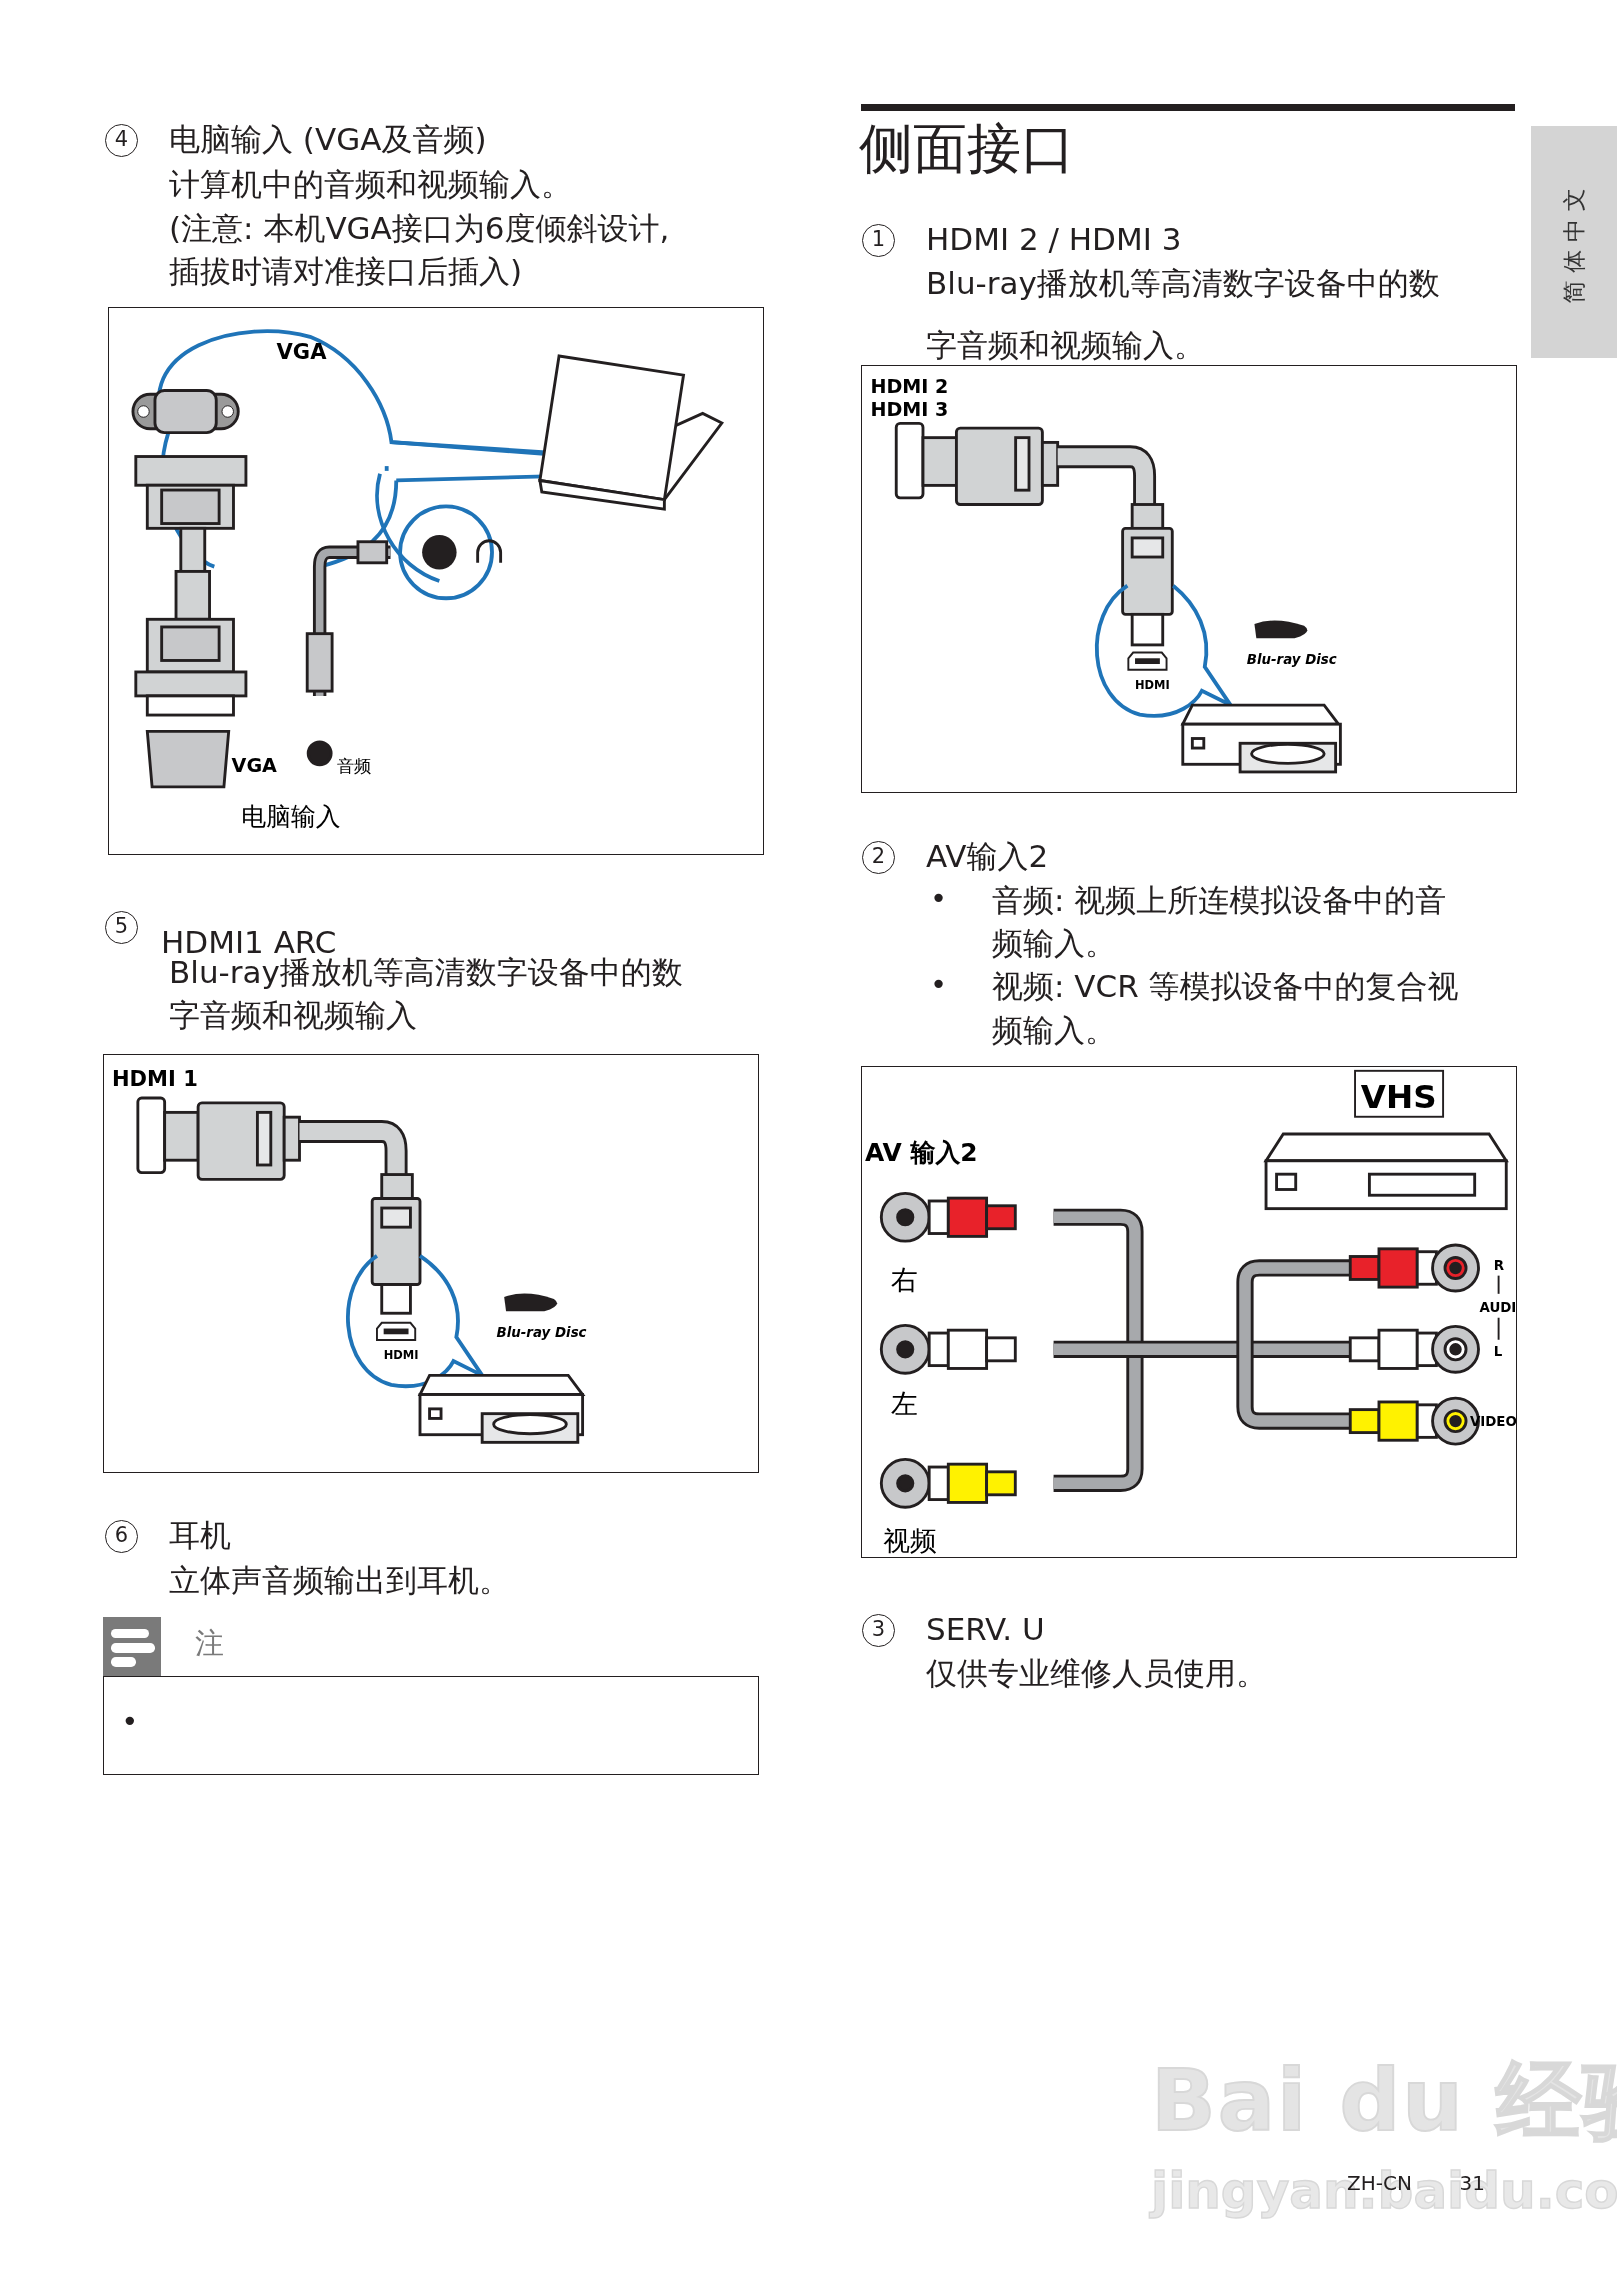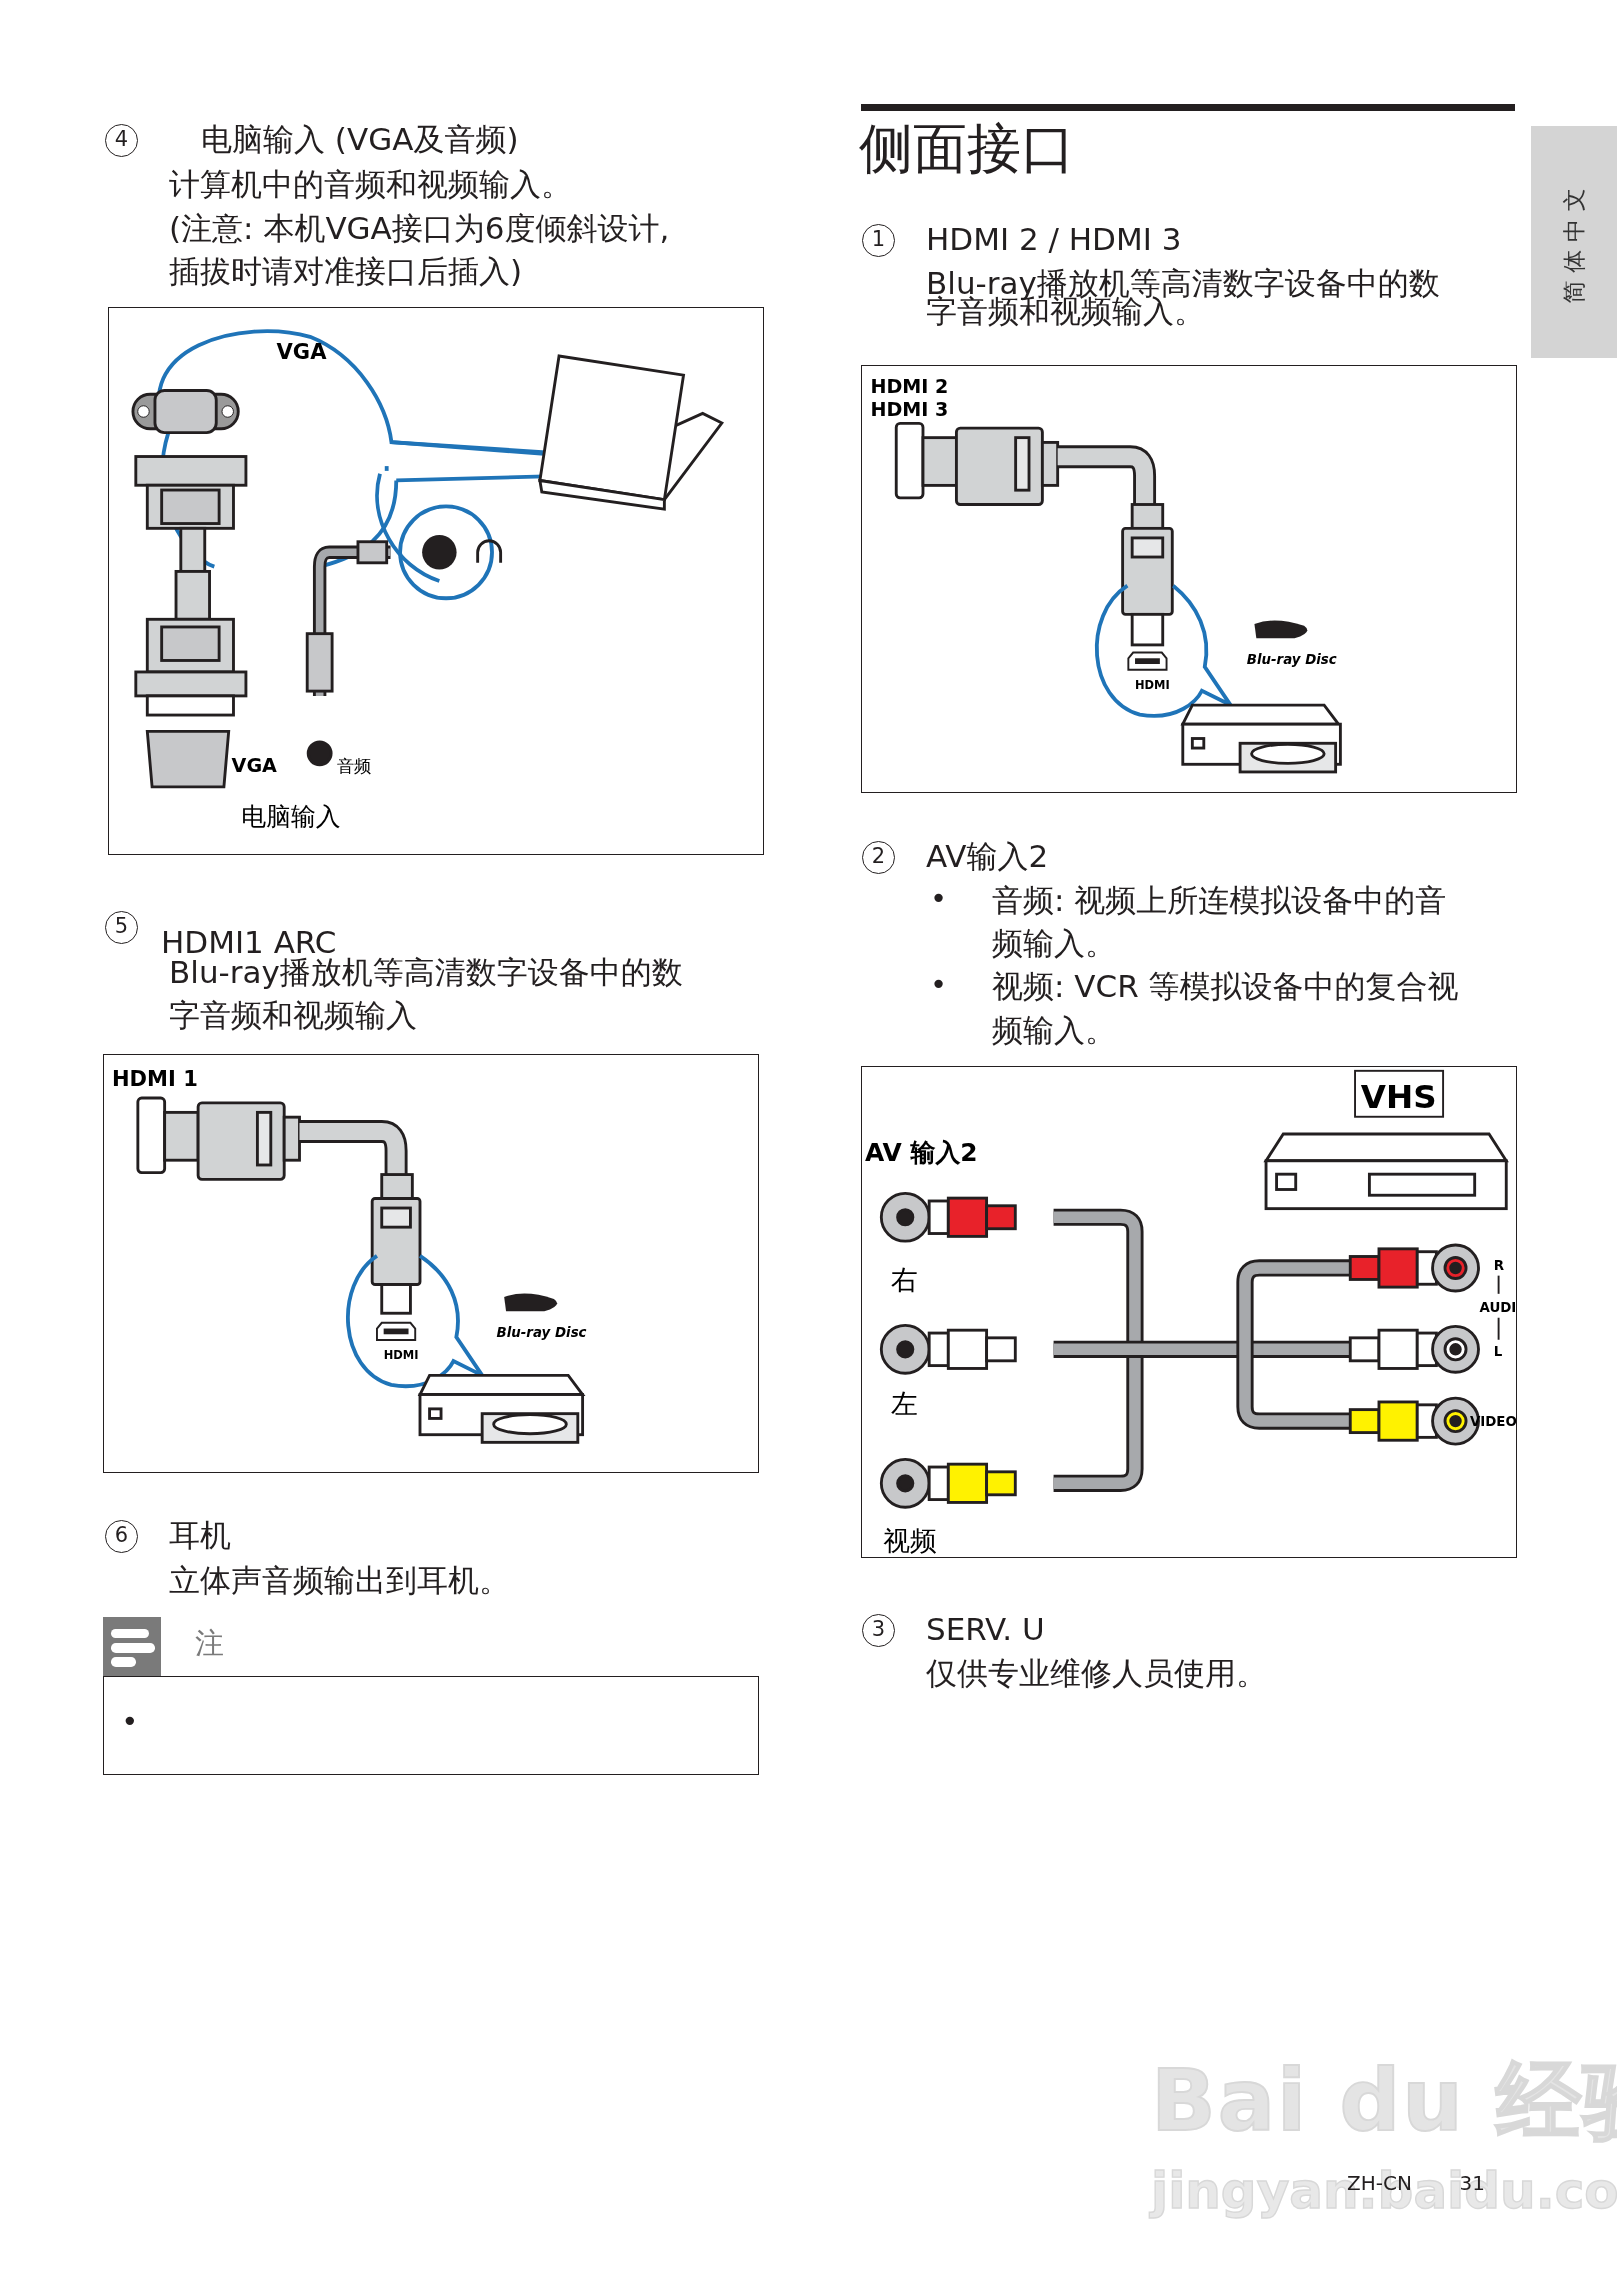--- a/index.html
+++ b/index.html
@@ -30,21 +30,21 @@
        -webkit-text-stroke:1.4px #d8d8d8;white-space:nowrap;}
 </style>
 </head>
 <body>
 
 <div class="side-tab">
   <span>简体中文</span>
 </div>
 
 <div class="num" style="left:105px;top:124px;">4</div>
-<div class="title" style="left:169px;top:120px;margin-left:32px;">电脑输入 (VGA及音频)</div>
+<div class="title" style="left:169px;top:120px;">电脑输入 (VGA及音频)</div>
 <div class="body" style="left:169px;top:163px;">计算机中的音频和视频输入。</div>
 <div class="body" style="left:169px;top:207px;">(注意: 本机VGA接口为6度倾斜设计,</div>
 <div class="body" style="left:169px;top:250px;">插拔时请对准接口后插入)</div>
 
 <div class="box" style="left:108px;top:307px;width:656px;height:548px;">
   <svg viewBox="0 0 683 570">
 
     <path d="M60 130 C20 40 140 10 210 30 C260 50 290 100 295 140 L600 160 M300 180 C300 240 260 260 220 270" fill="none" stroke="#1f74b8" stroke-width="4"></path>
     <path d="M62 130 C40 200 80 260 110 270" fill="none" stroke="#1f74b8" stroke-width="4"></path>
     <line x1="295" y1="140" x2="595" y2="163" stroke="#1f74b8" stroke-width="4"></line>
@@ -153,21 +153,21 @@
 <div class="note-box">
   <span class="note-dot">•</span>
 </div>
 
 <div class="sec-rule"></div>
 <div class="sec-title">侧面接口</div>
 
 <div class="num" style="left:862px;top:224px;">1</div>
 <div class="title" style="left:926px;top:220px;">HDMI 2 / HDMI 3</div>
 <div class="body" style="left:926px;top:262px;">Blu-ray播放机等高清数字设备中的数</div>
-<div class="body" style="left:926px;top:290px;">字音频和视频输入。</div>
+<div class="body" style="left:926px;top:324px;">字音频和视频输入。</div>
 
 <div class="box" style="left:861px;top:365px;width:656px;height:428px;">
   <svg viewBox="0 0 683 446">
     <text x="8" y="28" font-size="20" font-weight="bold" font-family="DejaVu Sans, sans-serif">HDMI 2</text>
     <text x="8" y="52" font-size="20" font-weight="bold" font-family="DejaVu Sans, sans-serif">HDMI 3</text>
     <g fill="#d1d3d4" stroke="#231f20" stroke-width="3">
       <rect x="35" y="60" width="28" height="78" rx="4" fill="#fff"></rect>
       <rect x="63" y="75" width="35" height="50"></rect>
       <rect x="98" y="65" width="90" height="80" rx="4"></rect>
       <rect x="160" y="75" width="14" height="55" fill="#e6e7e8"></rect>

